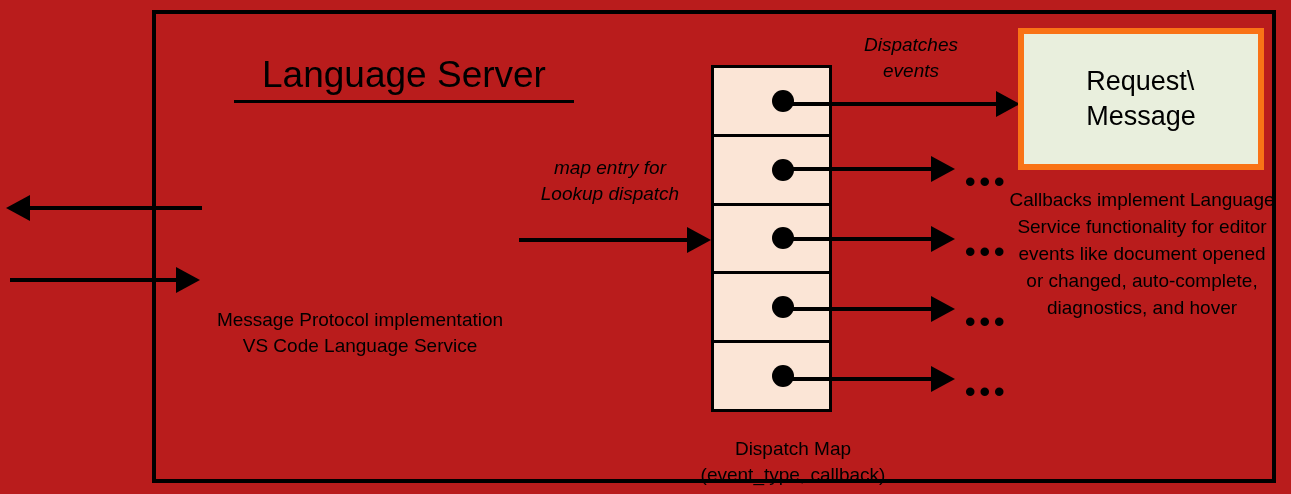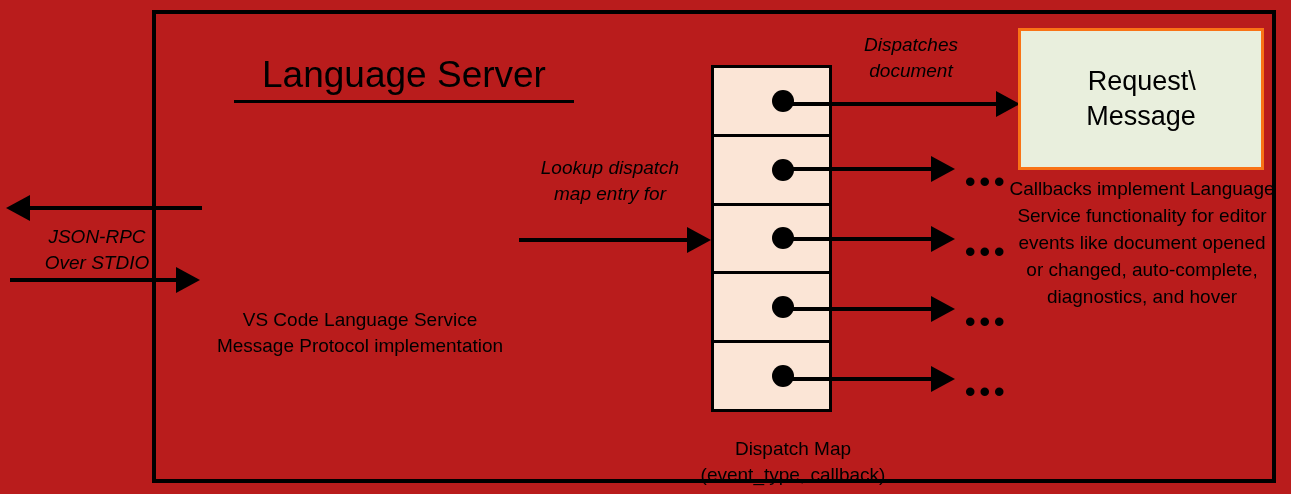--- a/index.html
+++ b/index.html
@@ -41,25 +41,25 @@
     line-height: 46px;
     text-align: center;
     white-space: nowrap;
     border-bottom: 3px solid #000;
     padding-bottom: 2px;
   }
 
   
   .node-box {
     box-sizing: border-box;
-    border: 3px solid #f97316;
+    border: 6px solid #f97316;
     display: flex;
     align-items: center;
     justify-content: center;
-    text-align: right;
+    text-align: left;
   }
   #messagereader-box {
     left: 200px;
     top: 191px;
     width: 320px;
     height: 108px;
     background: #e9e6f0;
     font-size: 27px;
     line-height: 34px;
   }
@@ -74,21 +74,21 @@
   }
 
   
   .caption {
     text-align: center;
     font-size: 19px;
     line-height: 26px;
   }
   #messagereader-caption { left: 190px; top: 307px; width: 340px; }
   #dispatchmap-caption  { left: 648px; top: 436px; width: 290px; }
-  #callbacks-caption    { left: 1008px; top: 175px; width: 268px; line-height: 27px; }
+  #callbacks-caption    { left: 1008px; top: 186px; width: 268px; line-height: 27px; }
 
   
   .edge-label {
     font-style: italic;
     font-size: 19px;
     line-height: 26px;
     text-align: center;
   }
   #jsonrpc-label    { left: 22px;  top: 224px; width: 150px; }
   #lookup-label     { left: 520px; top: 155px; width: 180px; }
@@ -163,35 +163,31 @@
   <div class="abs" id="server-frame"></div>
 
   <div class="abs" id="server-title">Language Server</div>
 
   <div class="hline" style="left:30px; top:206px; width:172px;"></div>
   <div class="arrow-left" style="left:6px; top:195px;"></div>
 
   <div class="hline" style="left:10px; top:278px; width:168px;"></div>
   <div class="arrow-right" style="left:176px; top:267px;"></div>
 
-  <div class="abs edge-label" id="jsonrpc-label">
-    <div>JSON-RPC</div>
-    <div>Over STDIO</div>
-  </div>
 
   <div class="abs caption" id="messagereader-caption">
+    <div>Message Protocol implementation</div>
     <div>VS Code Language Service</div>
-    <div>Message Protocol implementation</div>
   </div>
 
   <div class="hline" style="left:519px; top:238px; width:170px;"></div>
   <div class="arrow-right" style="left:687px; top:227px;"></div>
   <div class="abs edge-label" id="lookup-label">
+    <div>map entry for</div>
     <div>Lookup dispatch</div>
-    <div>map entry for</div>
   </div>
 
   <div class="abs" id="dispatch-map">
     <div class="map-cell">
         <span class="map-dot"></span>
       </div>
     <div class="map-cell">
         <span class="map-dot"></span>
       </div>
     <div class="map-cell">
@@ -206,21 +202,21 @@
   </div>
   <div class="abs caption" id="dispatchmap-caption">
     <div>Dispatch Map</div>
     <div>(event_type, callback)</div>
   </div>
 
   <div class="hline" style="left:780px; top:102px; width:220px;"></div>
   <div class="arrow-right" style="left:996px; top:91px;"></div>
   <div class="abs edge-label" id="dispatches-label">
     <div>Dispatches</div>
-    <div>document</div>
+    <div>events</div>
   </div>
 
   <div class="hline" style="left:780px; top:167px; width:155px;"></div>
   <div class="arrow-right" style="left:931px; top:156px;"></div>
   <div class="ellipsis" style="left:965px; top:177px;">•••</div>
 
   <div class="hline" style="left:780px; top:237px; width:155px;"></div>
   <div class="arrow-right" style="left:931px; top:226px;"></div>
   <div class="ellipsis" style="left:965px; top:247px;">•••</div>
 

